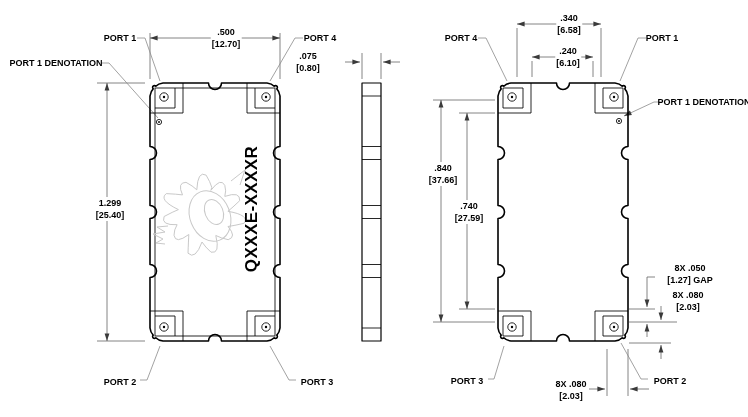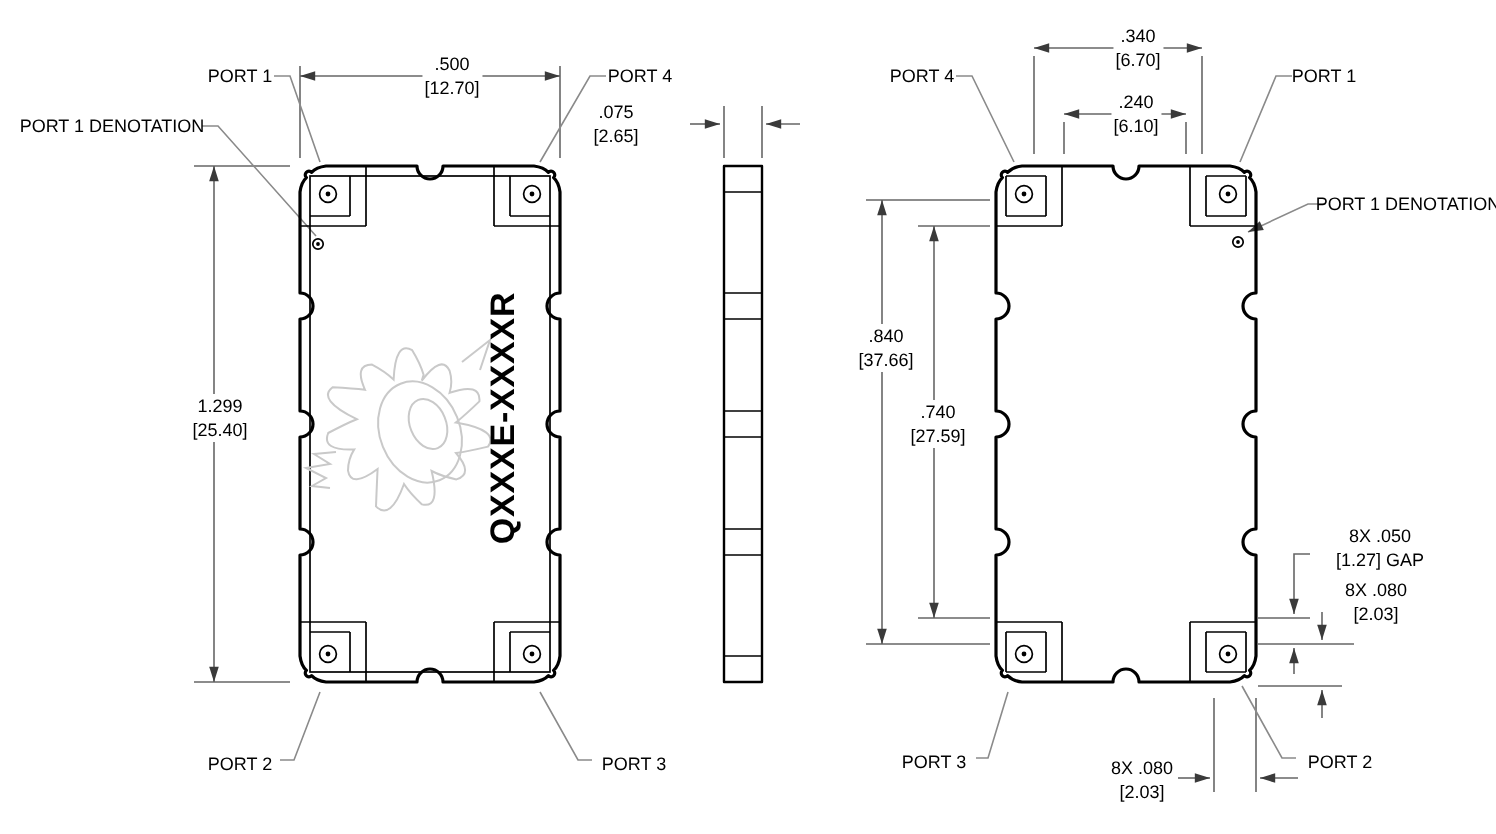--- a/index.html
+++ b/index.html
@@ -1,20 +1,20 @@
 <!DOCTYPE html>
 <html><head>
 <meta charset="utf-8">
 <style>
   html,body{margin:0;padding:0;background:#fff;}
   .stage{position:relative;width:748px;height:417px;background:#fff;overflow:hidden;
          font-family:"Liberation Sans", sans-serif;}
   svg{position:absolute;left:0;top:0;}
   .lbl{position:absolute;transform:translate(-50%,-50%);font-size:9px;line-height:12px;
-       color:#000;white-space:nowrap;text-align:center;z-index:3;}
+       color:#000;white-space:nowrap;text-align:center;z-index:3;font-weight:bold;}
   .bg{background:#fff;padding:0 1px;}
   .pn{font-size:17px;font-weight:bold;letter-spacing:.4px;
       transform:translate(-50%,-50%) rotate(-90deg);}
 </style>
 </head>
 <body>
 
 <div class="stage">
 
   <svg id="art" width="748" height="417" viewBox="0 0 748 417">
@@ -167,32 +167,32 @@
   </div>
   <div class="lbl bg" style="left:110px;top:209px">
     <div>1.299</div>
     <div>[25.40]</div>
   </div>
 
   <div class="lbl pn" style="left:252px;top:209px">QXXXE-XXXXR</div>
 
   <div class="lbl bg" style="left:308px;top:62px">
     <div>.075</div>
-    <div>[2.65]</div>
+    <div>[0.80]</div>
   </div>
 
   <div class="lbl" style="left:461px;top:38px">PORT 4</div>
   <div class="lbl" style="left:662px;top:38px">PORT 1</div>
   <div class="lbl" style="left:704px;top:102px">PORT 1 DENOTATION</div>
   <div class="lbl" style="left:467px;top:381px">PORT 3</div>
   <div class="lbl" style="left:670px;top:381px">PORT 2</div>
 
   <div class="lbl bg" style="left:569px;top:24px">
     <div>.340</div>
-    <div>[6.70]</div>
+    <div>[6.58]</div>
   </div>
   <div class="lbl bg" style="left:568px;top:57px">
     <div>.240</div>
     <div>[6.10]</div>
   </div>
   <div class="lbl bg" style="left:443px;top:174px">
     <div>.840</div>
     <div>[37.66]</div>
   </div>
   <div class="lbl bg" style="left:469px;top:212px">

